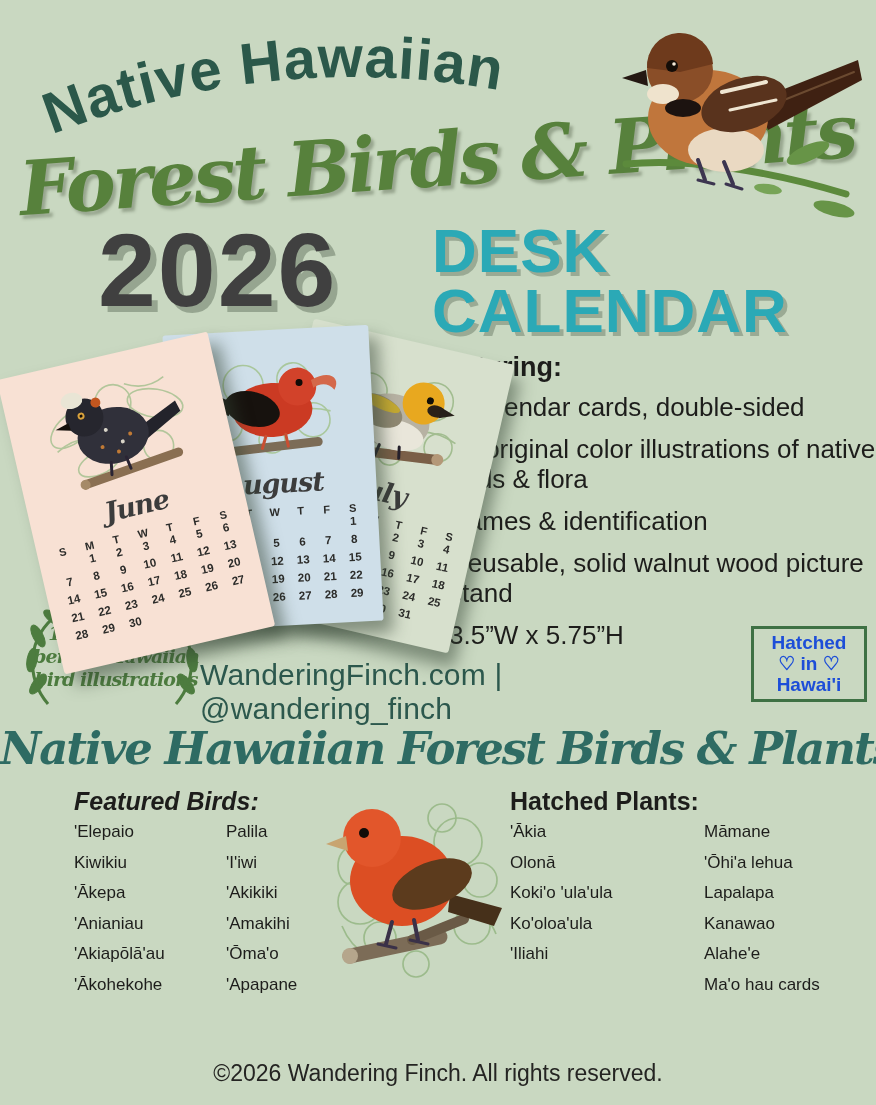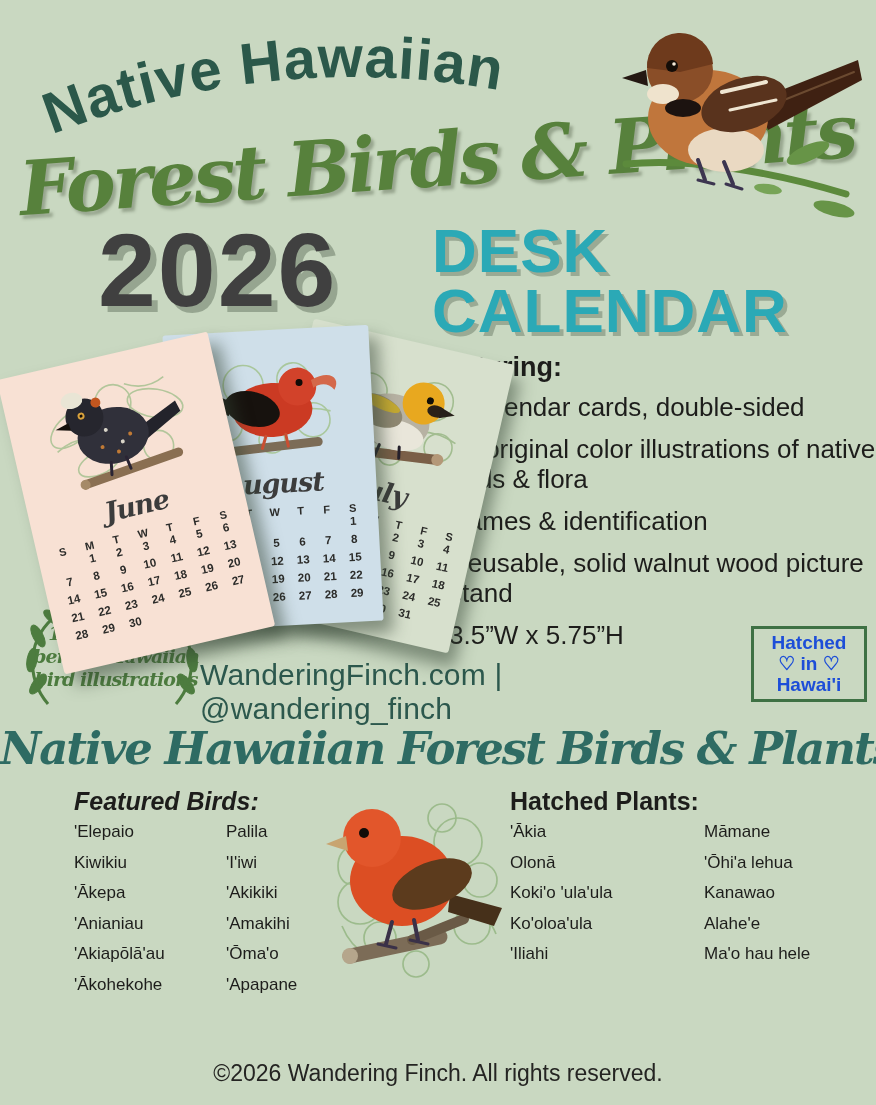--- a/index.html
+++ b/index.html
@@ -440,20 +440,21 @@
   <div class="name-col plants-col1">
       <div class="name-line">'Ākia</div>
       <div class="name-line">Olonā</div>
       <div class="name-line">Koki'o 'ula'ula</div>
       <div class="name-line">Ko'oloa'ula</div>
       <div class="name-line">'Iliahi</div>
     </div>
   <div class="name-col plants-col2">
       <div class="name-line">Māmane</div>
       <div class="name-line">'Ōhi'a lehua</div>
+      <div class="name-line">Lapalapa</div>
       <div class="name-line">Kanawao</div>
       <div class="name-line">Alahe'e</div>
-      <div class="name-line">Ma'o hau hele</div>
+      <div class="name-line">Ma'o hau cards</div>
     </div>
 
   <div class="footer">©2026 Wandering Finch. All rights reserved.</div>
 
 </div>
 
 </body></html>

